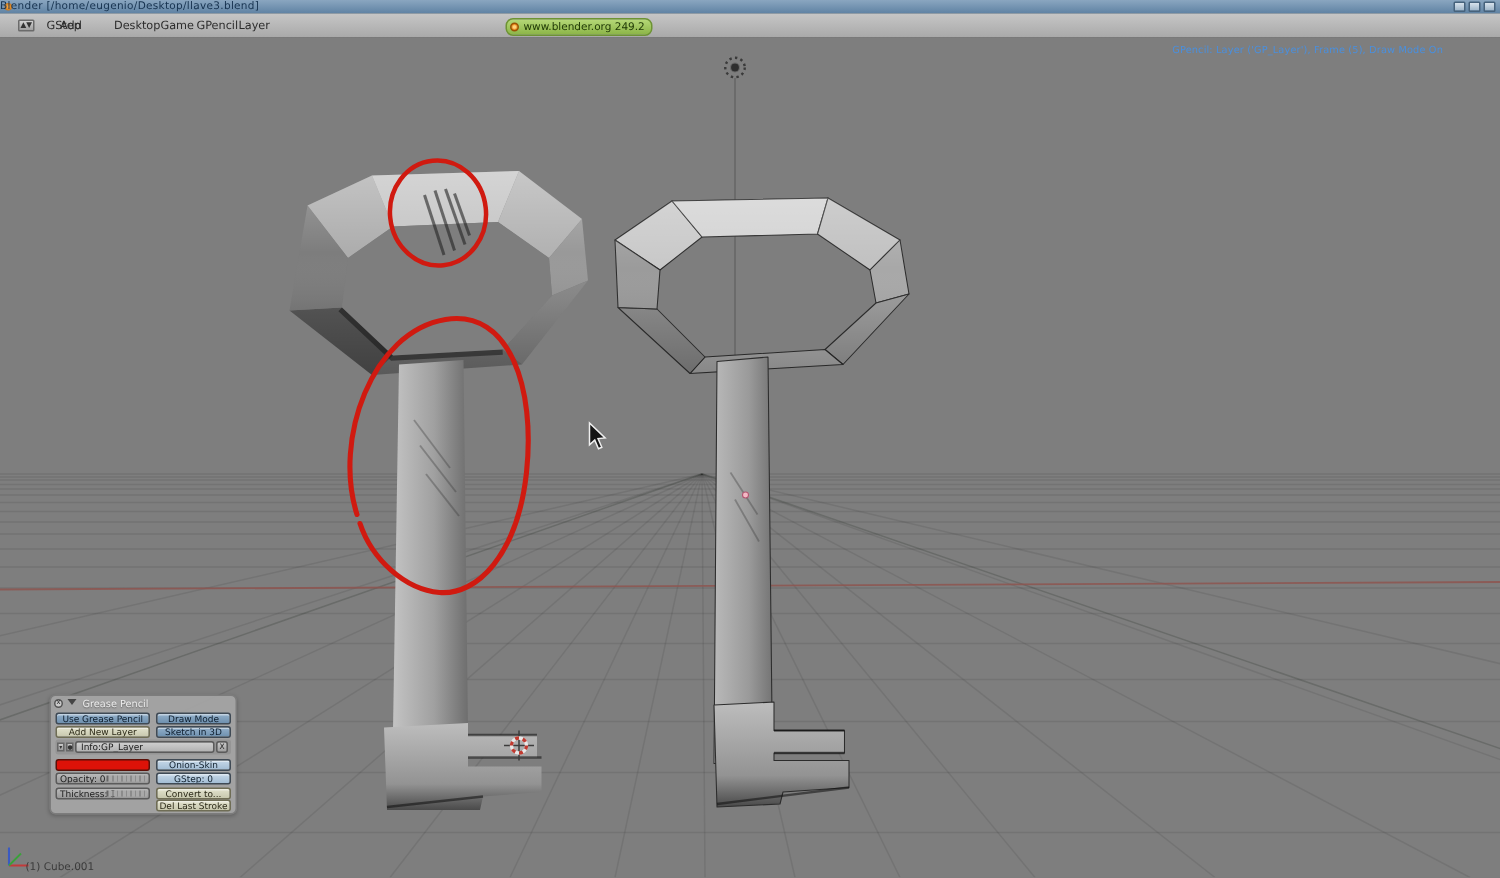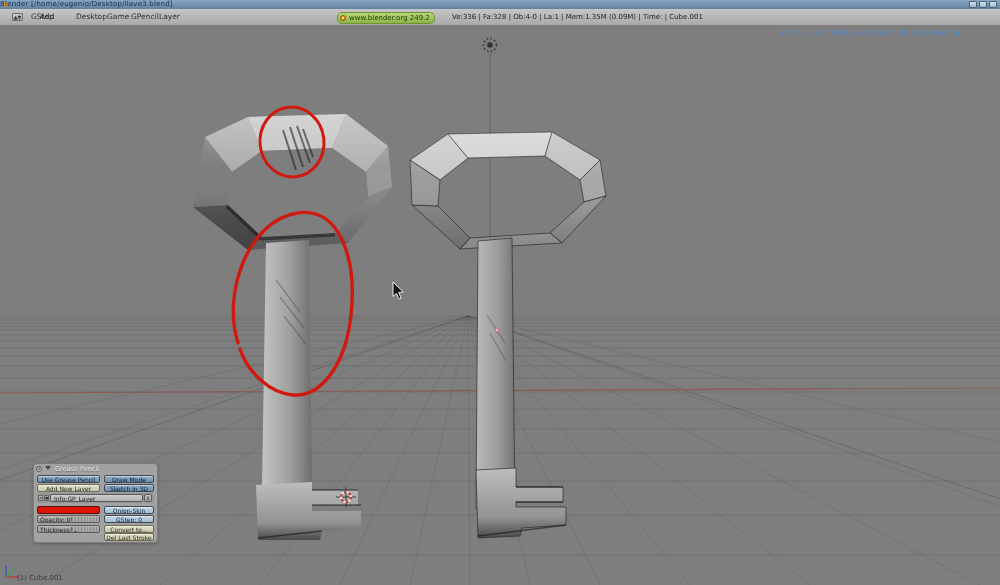--- a/index.html
+++ b/index.html
@@ -129,21 +129,20 @@
   <span class="editor-icon">▲▼</span>
   <span class="menu-item mi-0">GStep</span>
   <span class="menu-item mi-1">Add</span>
   <span class="menu-item mi-2">Desktop</span>
   <span class="menu-item mi-3">Game</span>
   <span class="menu-item mi-4">GPencil</span>
   <span class="menu-item mi-5">Layer</span>
   <span class="version-badge">
     <span class="blender-dot"></span><span>www.blender.org 249.2</span>
   </span>
-  <span class="stats">Ve:336 | Fa:328 | Ob:4-0 | La:1  | Mem:1.35M (0.09M)  | Time: | Cube.001</span>
 </div>
 
 <div class="viewport">
 
   <svg class="vp-svg" width="1000" height="560" viewBox="0 0 1000 560">
     <defs>
       <linearGradient id="ringShade" x1="0" y1="0" x2="0" y2="1">
         <stop offset="0%" stop-color="rgba(255,255,255,0.40)"></stop>
         <stop offset="40%" stop-color="rgba(255,255,255,0)"></stop>
         <stop offset="70%" stop-color="rgba(0,0,0,0.12)"></stop>

